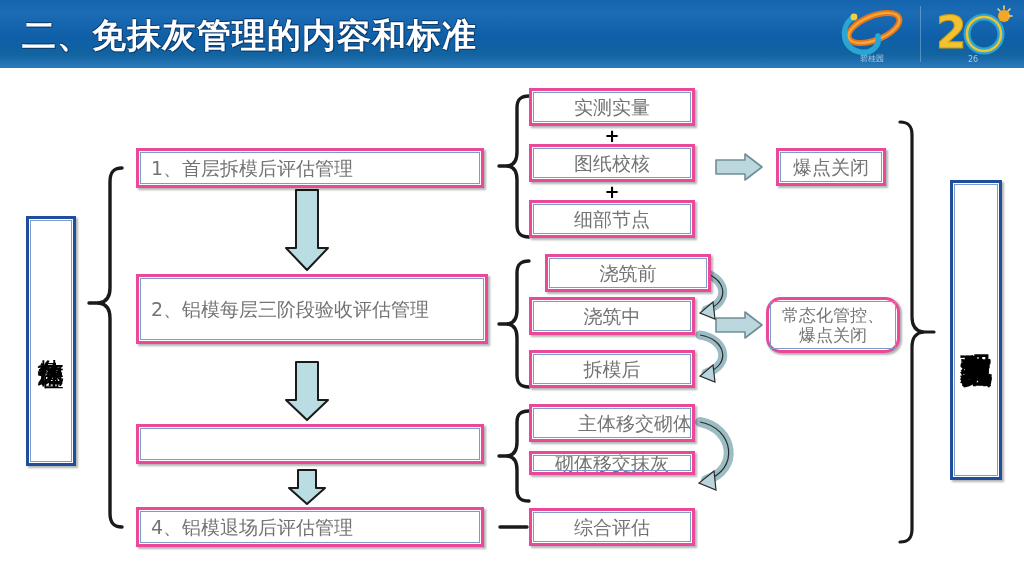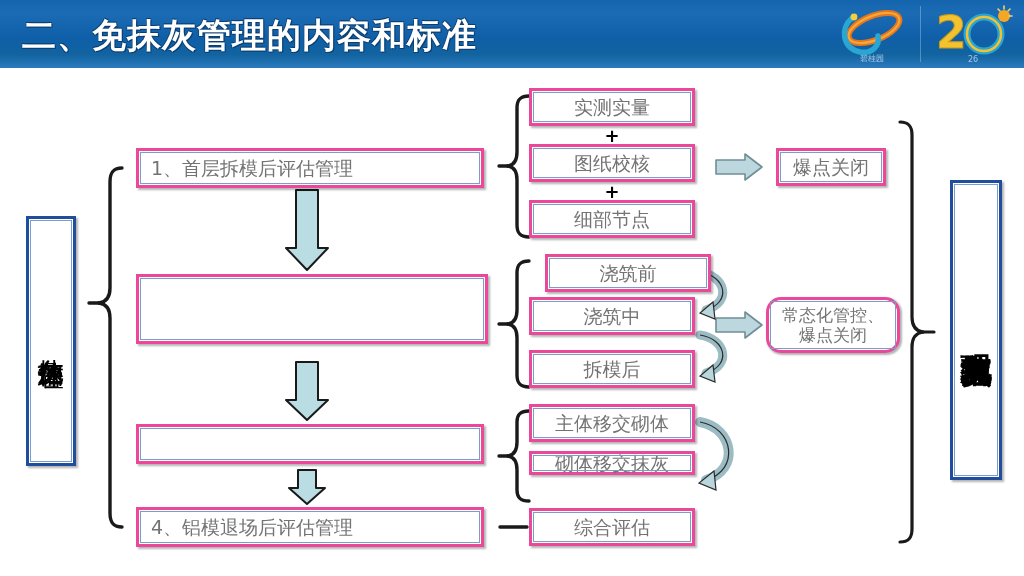--- a/index.html
+++ b/index.html
@@ -254,20 +254,21 @@
     <span class="vtext">免抹灰评估管理</span>
   </div>
 
   <div class="box left" style="left:136px; top:78px; width:348px; height:40px;">
     <div class="inner-rule"></div>
     <span>1、首层拆模后评估管理</span>
   </div>
 
   <div class="box left" style="left:136px; top:204px; width:352px; height:70px;">
     <div class="inner-rule"></div>
+    <span>2、铝模每层三阶段验收评估管理</span>
   </div>
 
   <div class="box left" style="left:136px; top:354px; width:348px; height:40px;">
     <div class="inner-rule"></div>
   </div>
 
   <div class="box left" style="left:136px; top:437px; width:348px; height:40px;">
     <div class="inner-rule"></div>
     <span>4、铝模退场后评估管理</span>
   </div>
@@ -295,21 +296,21 @@
   </div>
   <div class="box center" style="left:529px; top:227px; width:166px; height:38px;">
     <div class="inner-rule"></div>
     <span>浇筑中</span>
   </div>
   <div class="box center" style="left:529px; top:280px; width:166px; height:38px;">
     <div class="inner-rule"></div>
     <span>拆模后</span>
   </div>
 
-  <div class="box center" style="left:529px; top:334px; width:166px; height:38px;">
+  <div class="box center" style="left:529px; top:334px; width:166px; height:38px;justify-content:flex-end;">
     <div class="inner-rule"></div>
     <span>主体移交砌体</span>
   </div>
   <div class="box center" style="left:529px; top:381px; width:166px; height:24px;">
     <div class="inner-rule"></div>
     <span>砌体移交抹灰</span>
   </div>
 
   <div class="box center" style="left:529px; top:438px; width:166px; height:38px;">
     <div class="inner-rule"></div>

